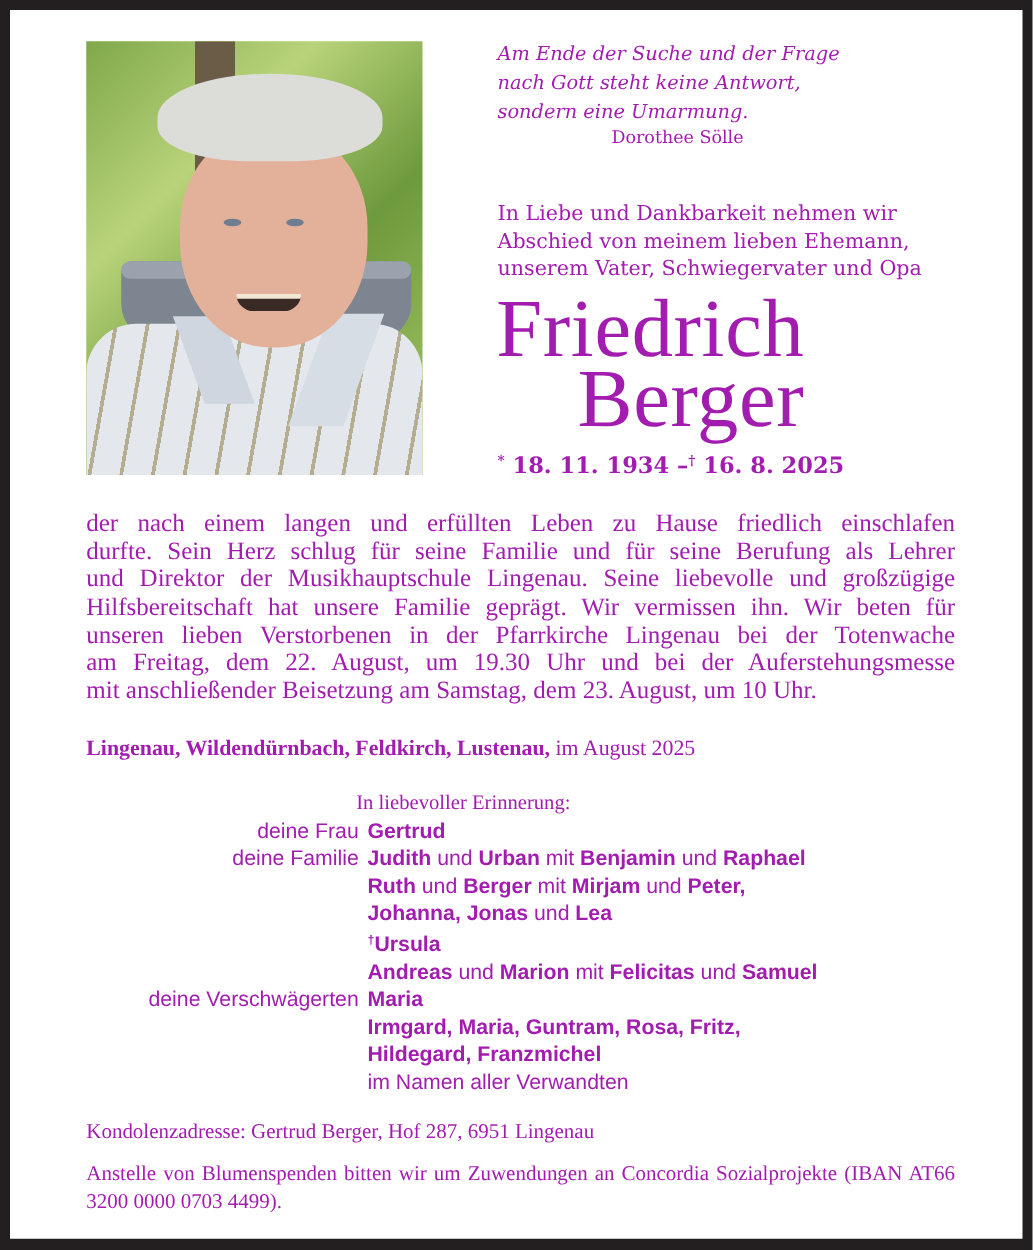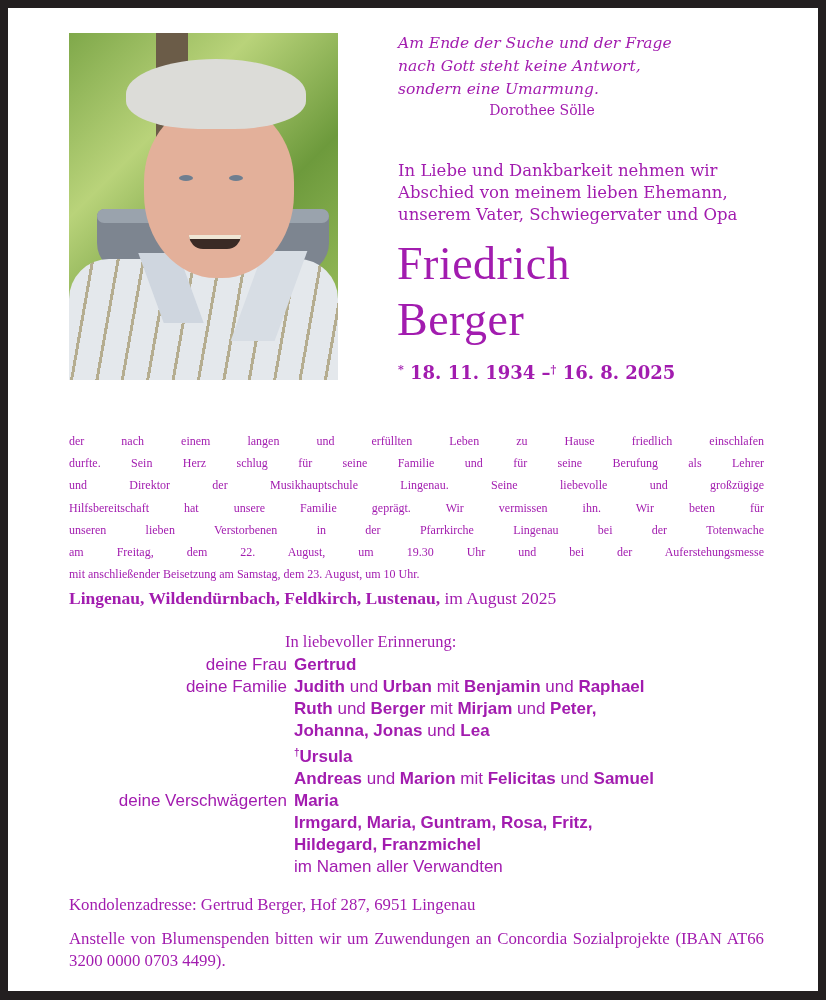--- a/index.html
+++ b/index.html
@@ -24,27 +24,27 @@
     background: repeating-linear-gradient(100deg, #e4e8ec 0 22px, #b5ad90 22px 25px);
     border-radius: 40px 40px 0 0; }
   .photo .collar-l { position: absolute; left: 82px; top: 220px; width: 40px; height: 70px; background: #cfd6df; transform: skewX(20deg); }
   .photo .collar-r { position: absolute; left: 178px; top: 218px; width: 44px; height: 90px; background: #d7dde4; transform: skewX(-20deg); }
 
   .quote { position: absolute; left: 390px; top: 24px; width: 300px;
     font-family: "DejaVu Serif", "Liberation Serif", serif; font-style: italic; font-size: 15.5px; line-height: 23px; }
   .quote-author { position: absolute; left: 390px; top: 94px; width: 288px; text-align: center; font-size: 14px; }
 
   .intro { position: absolute; left: 390px; top: 152px; width: 370px; font-size: 16.5px; line-height: 22px; }
-  .name { position: absolute; left: 389px; top: 228px; font-size: 46px; line-height: 56px; font-weight: normal; letter-spacing: 0.5px;
-    font-family: "Liberation Serif", "DejaVu Serif", serif; }
+  .name { position: absolute; left: 389px; top: 228px; font-size: 66px; line-height: 56px; font-weight: normal; letter-spacing: 0.5px;
+    font-family: "Liberation Serif", "DejaVu Serif", serif; text-align: right; }
   .dates { position: absolute; left: 390px; top: 354px; font-size: 18px; font-weight: bold; }
   .dates sup { font-size: 11px; vertical-align: 6px; }
 
-  .body-text { position: absolute; left: 61px; top: 400px; width: 695px; font-size: 12px; line-height: 22.2px; text-align: justify;
-    font-family: "Liberation Serif", "DejaVu Serif", serif; margin-top: 22px; }
+  .body-text { position: absolute; left: 61px; top: 400px; width: 695px; font-size: 20px; line-height: 22.2px; text-align: justify;
+    font-family: "Liberation Serif", "DejaVu Serif", serif; }
   .places { position: absolute; left: 61px; top: 580px; font-size: 17.5px; font-family: "Liberation Serif", "DejaVu Serif", serif; }
   .places b { font-weight: bold; }
 
   .memory { position: absolute; left: 277px; top: 624px; font-size: 16.5px; font-family: "Liberation Serif", "DejaVu Serif", serif; }
 
   .family { position: absolute; left: 0; top: 646px; width: 810px; font-family: Liberation Sans, sans-serif; font-size: 17px; line-height: 22px; padding-left: 16px; }
   .fam-row { display: flex; }
   .fam-label { width: 270px; text-align: right; padding-right: 7px; box-sizing: border-box; }
   .fam-names { flex: 1; }
   .fam-names b { font-weight: bold; }

